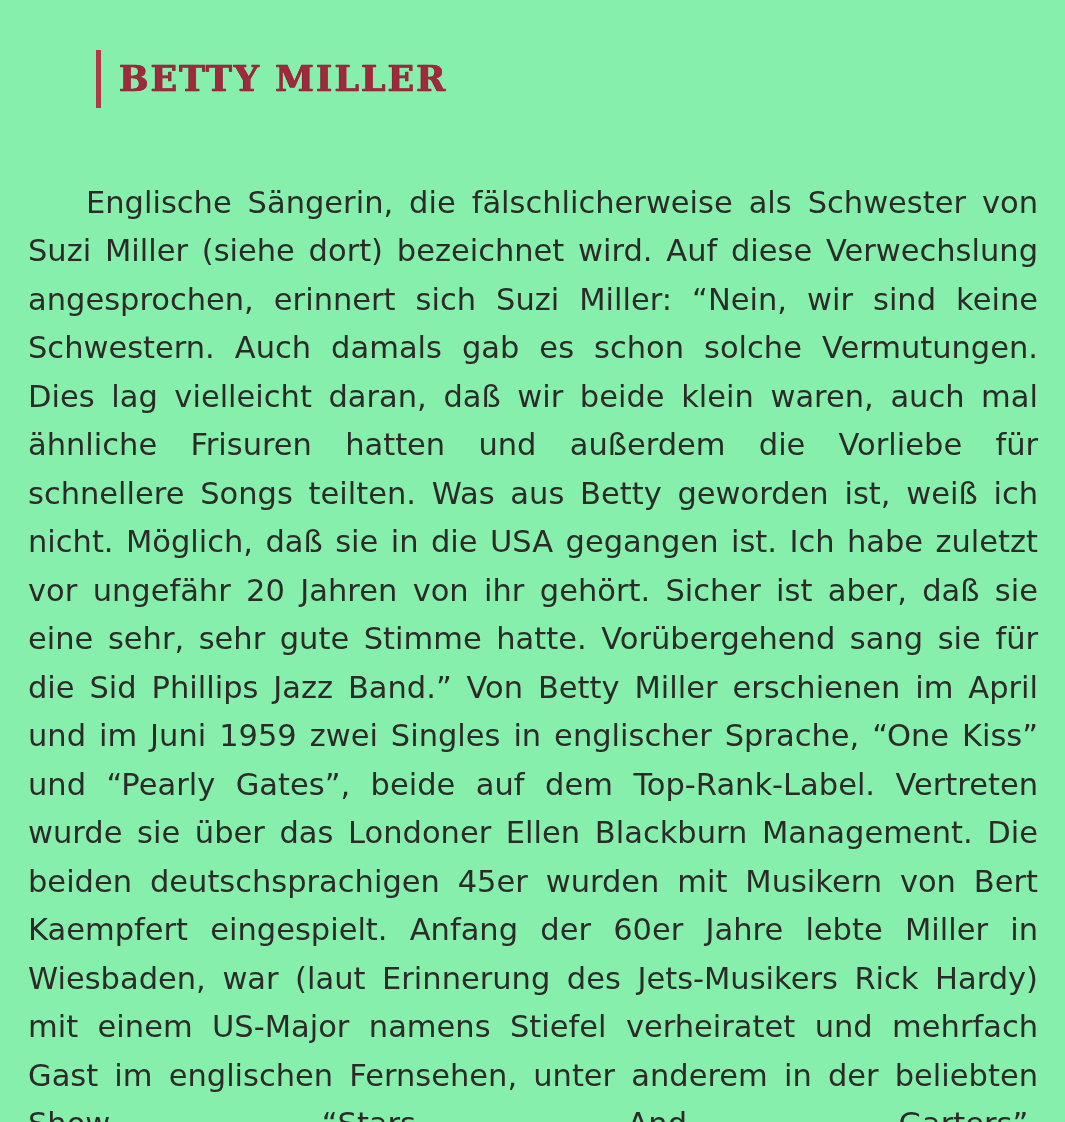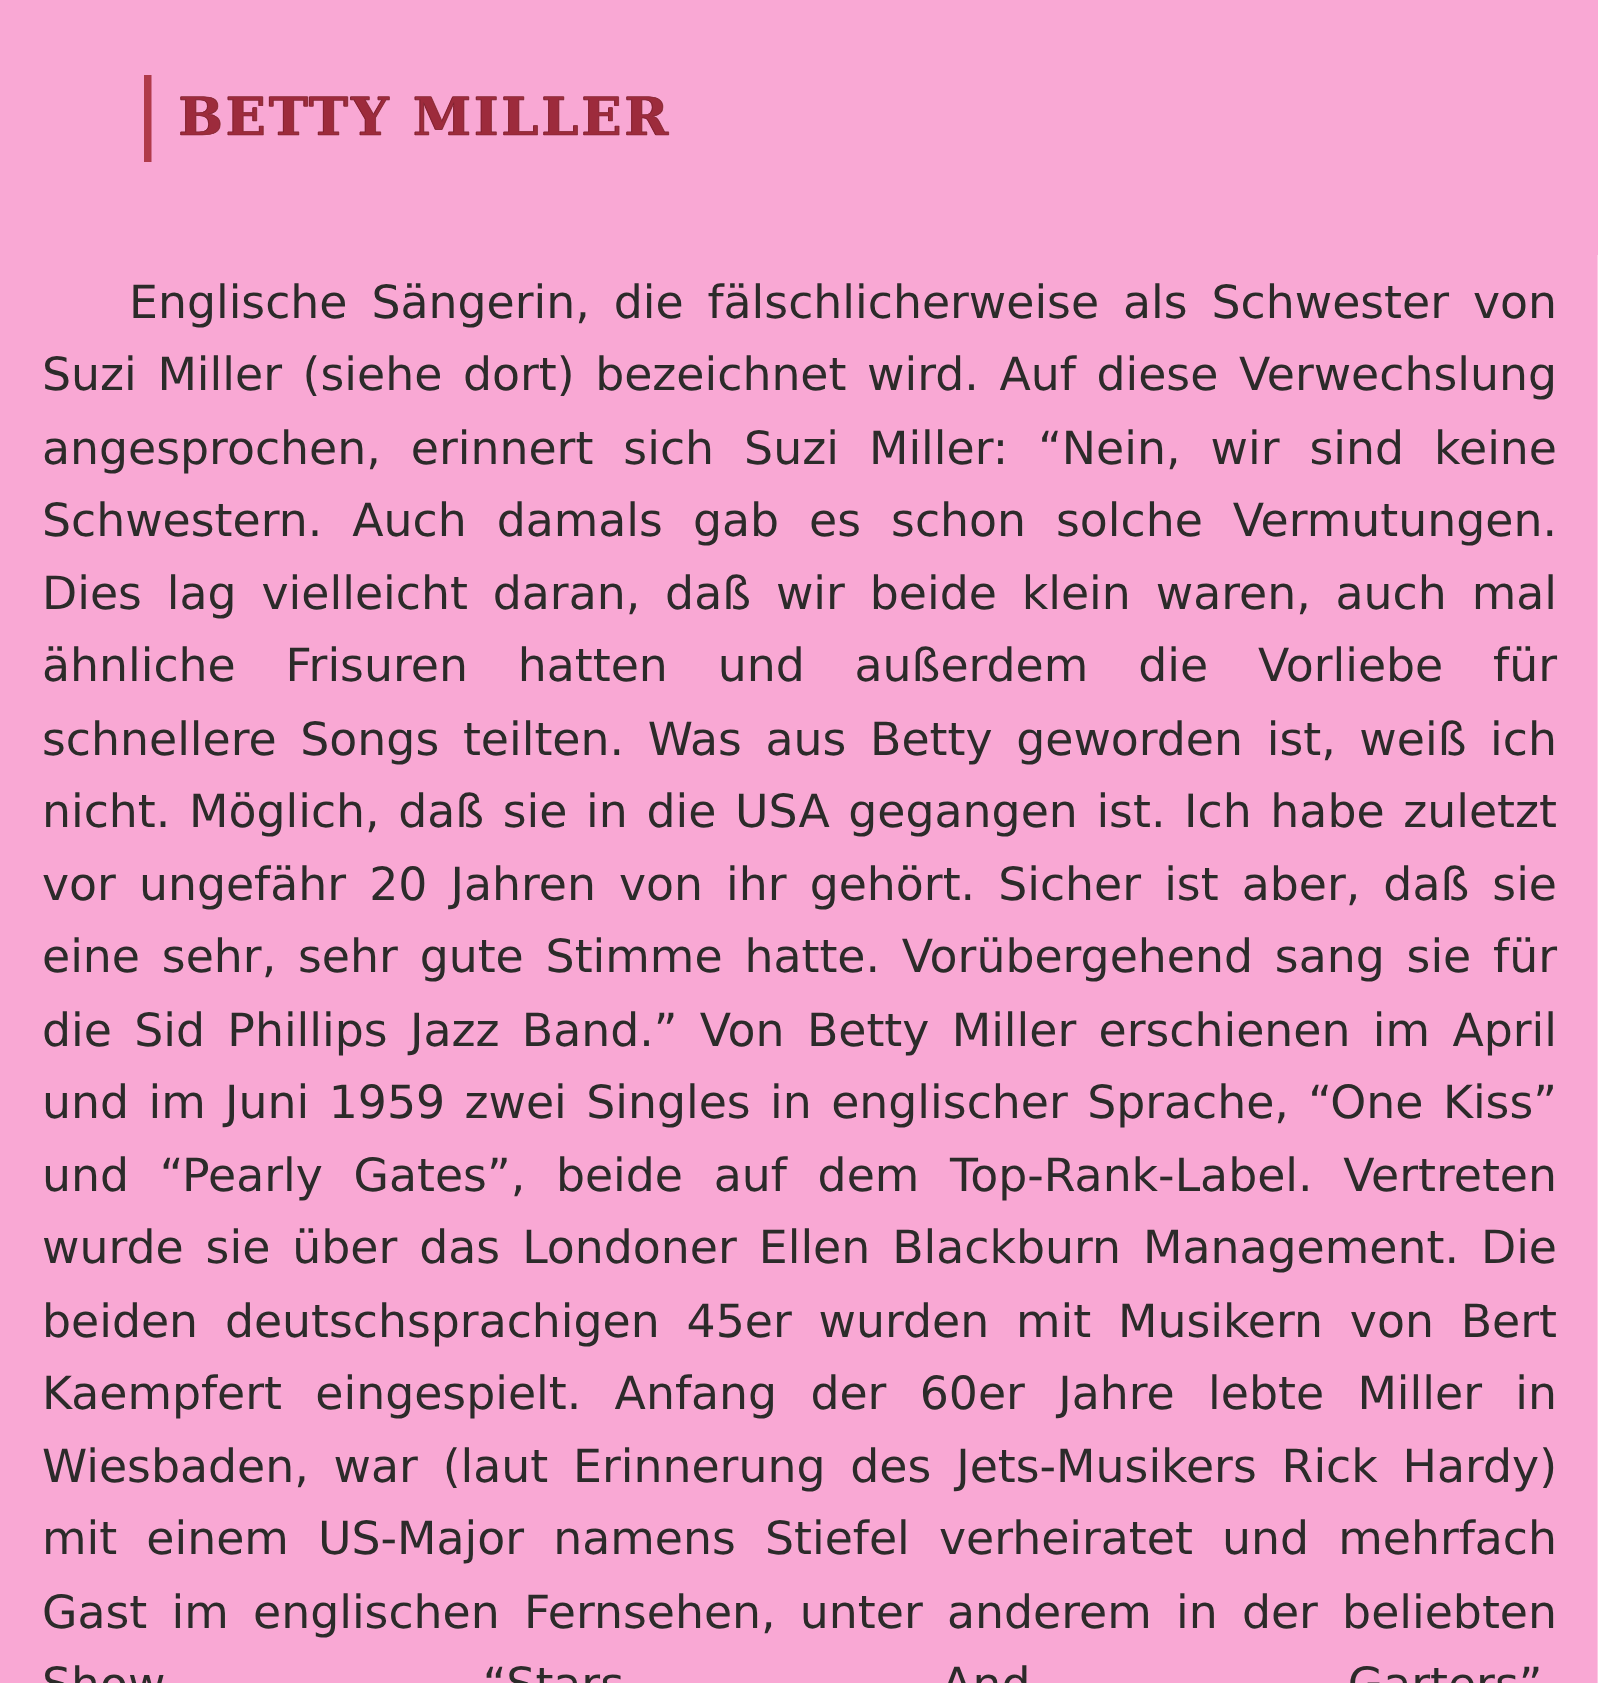--- a/index.html
+++ b/index.html
@@ -12,21 +12,21 @@
     background: #ffffff;
     font-family: "Liberation Serif", serif;
     overflow: hidden;
   }
   .page {
     position: relative;
     width: 1065px;
     height: 1122px;
     box-sizing: border-box;
     padding: 0;
-    background: #f9a8d4;
+    background: #86efac;
   }
   .entry-header {
     position: absolute;
     left: 96px;
     top: 38px;
     display: flex;
     align-items: center;
   }
   .header-rule {
     width: 5px;

